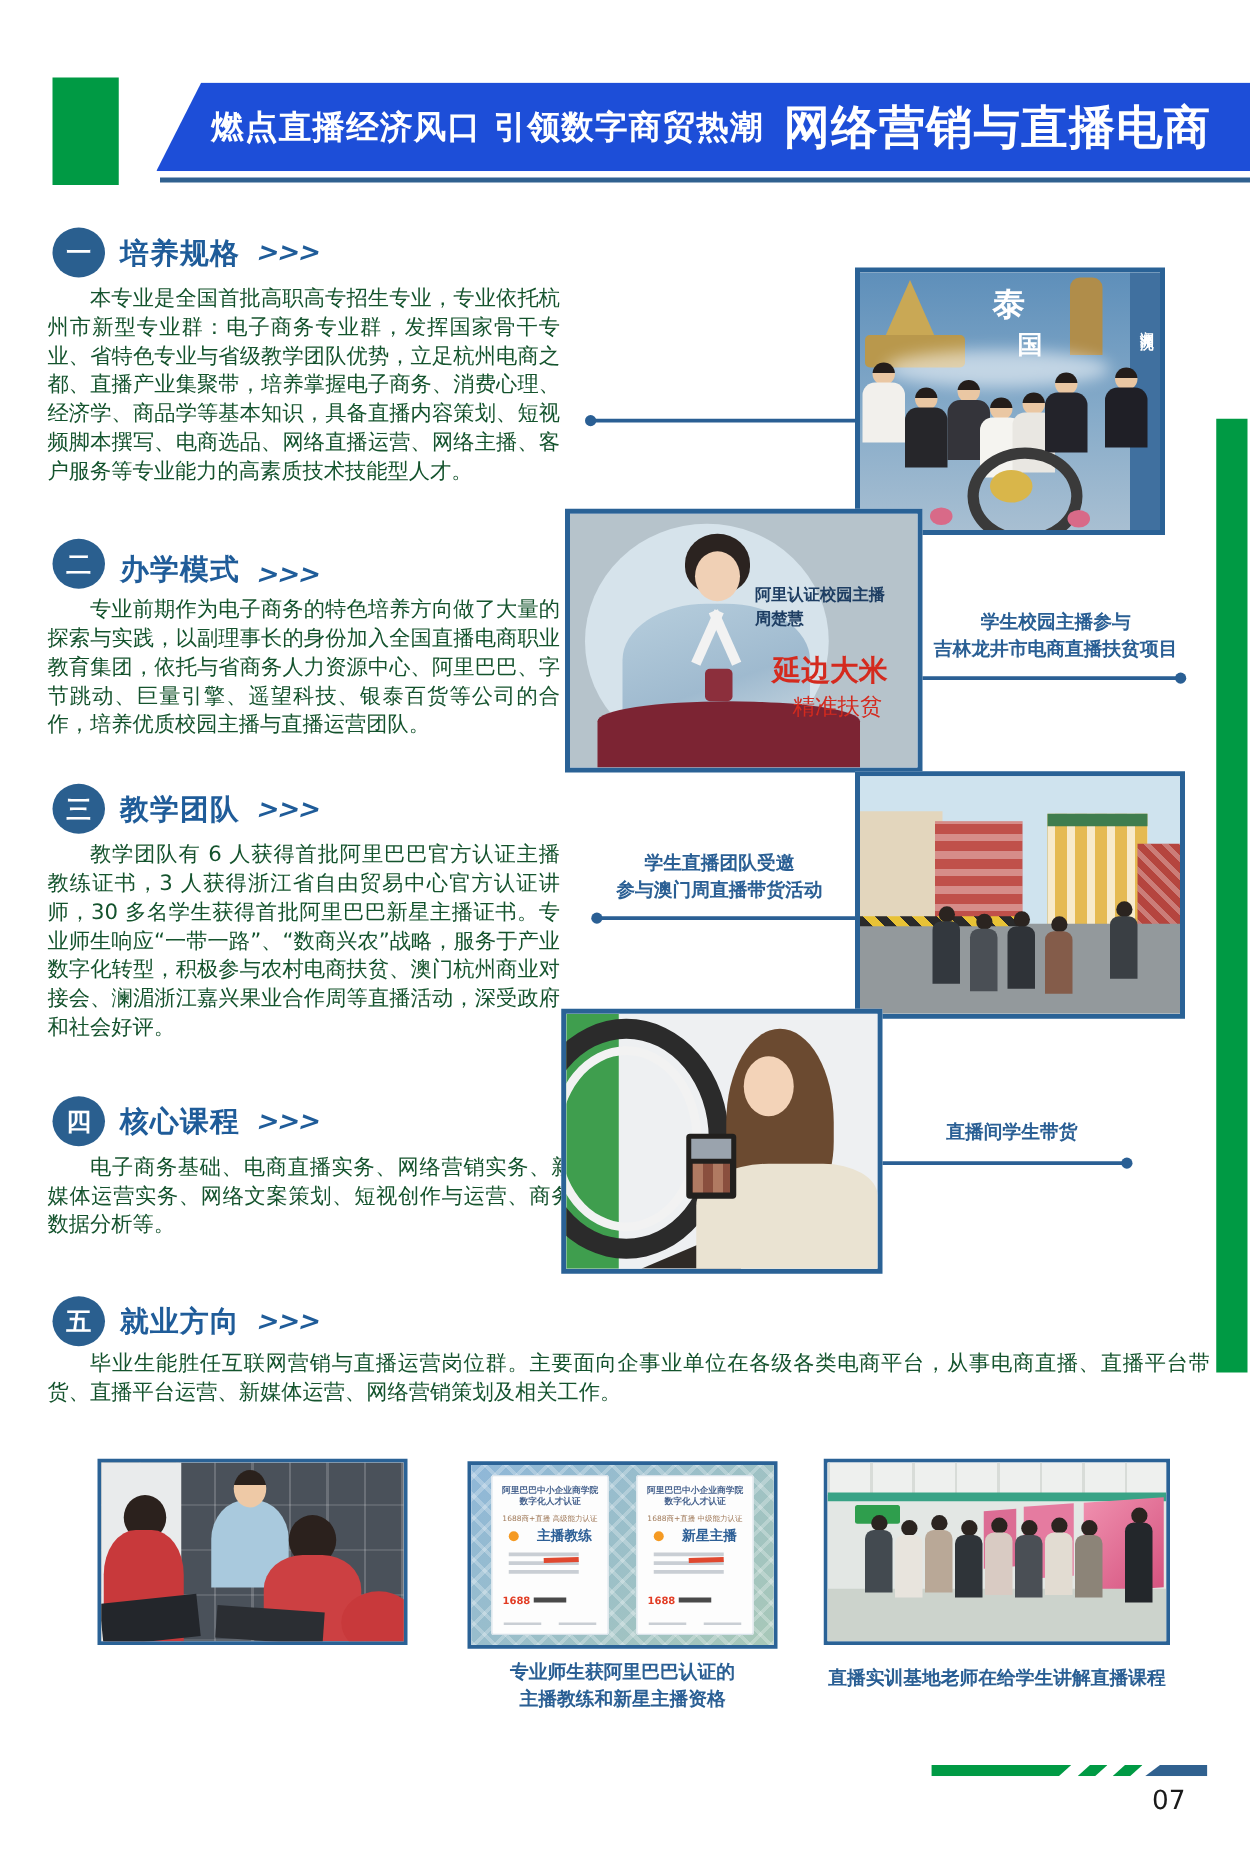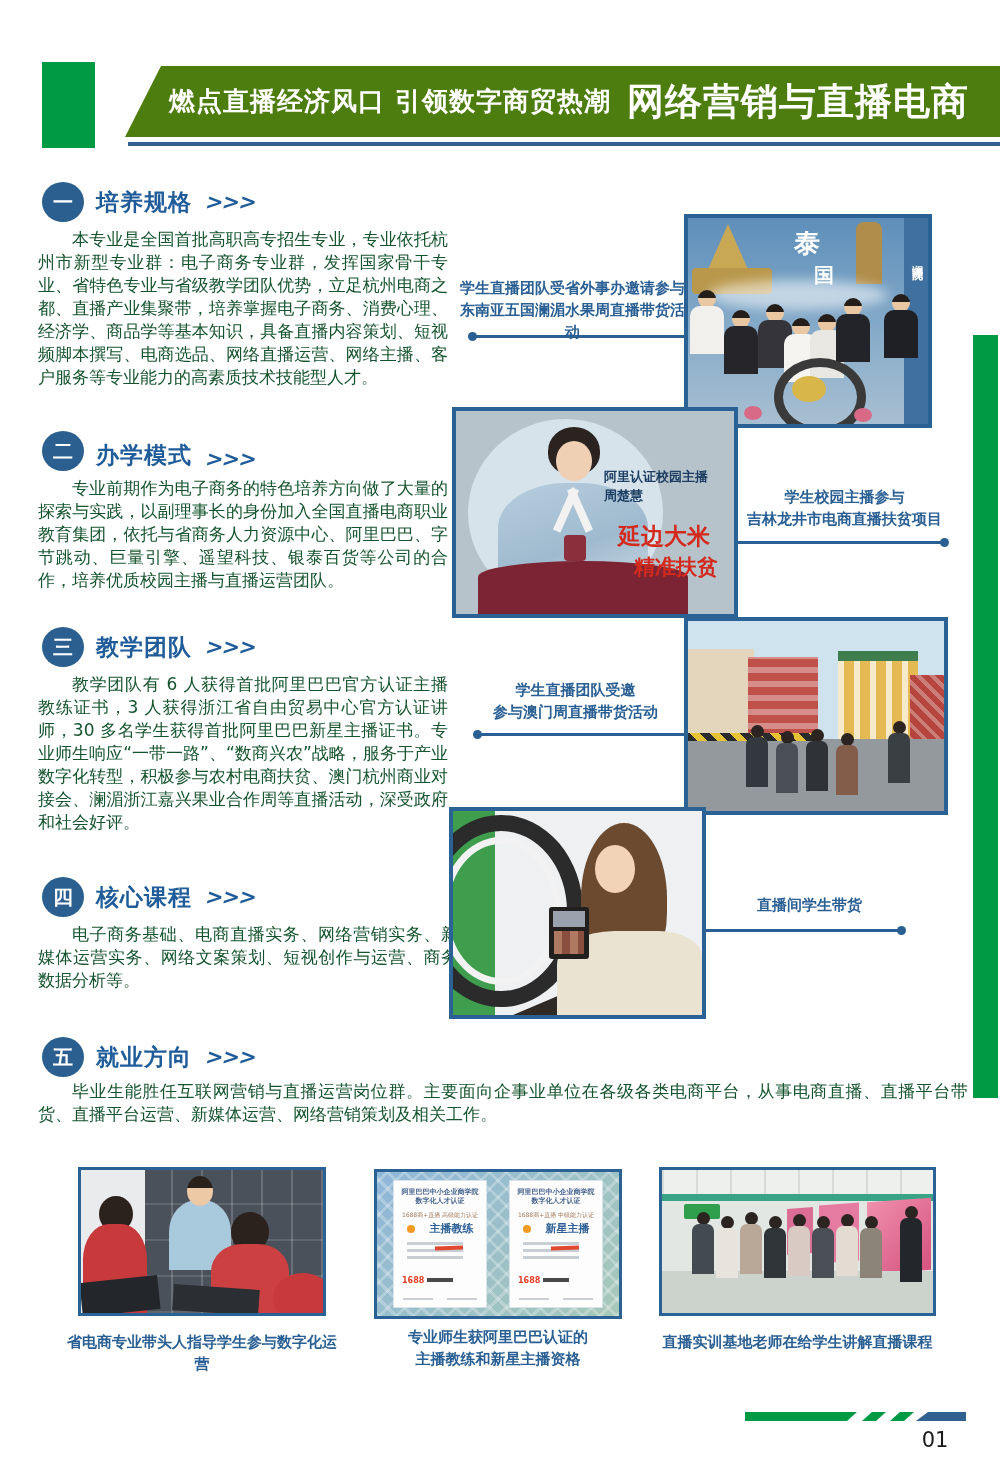--- a/index.html
+++ b/index.html
@@ -2,21 +2,21 @@
 <html><head>
 <meta charset="utf-8">
 <style>
   html,body{margin:0;padding:0;background:#fff;}
   body{font-family:"DejaVu Sans","Liberation Sans",sans-serif;}
   .page{position:relative;width:1000px;height:1481px;background:#fff;overflow:hidden;}
   .abs{position:absolute;}
 
   
   .green-block{position:absolute;left:42px;top:62px;width:53px;height:86px;background:#009a44;}
-  .banner{position:absolute;left:125px;top:66px;width:875px;height:71px;background:#4d7c0f;
+  .banner{position:absolute;left:125px;top:66px;width:875px;height:71px;background:#1d4ed8;
           clip-path:polygon(36px 0,100% 0,100% 100%,0 100%);display:flex;align-items:center;padding-left:44px;box-sizing:border-box;gap:16px;}
   .banner-kicker{color:#fff;font-weight:bold;font-size:26px;letter-spacing:1px;white-space:nowrap;}
   .banner-title{color:#fff;font-weight:bold;font-size:37px;letter-spacing:1px;white-space:nowrap;}
   .banner-underline{position:absolute;left:128px;top:142px;width:872px;height:4px;background:#30618f;}
 
   
   .sec-circle{position:absolute;width:42px;height:40px;border-radius:50%;background:#2a5f8f;color:#fff;
               font-weight:bold;font-size:20px;display:flex;align-items:center;justify-content:center;}
   .sec-head{position:absolute;height:40px;display:flex;align-items:center;color:#1f5c99;}
   .sec-title{font-weight:bold;font-size:23px;letter-spacing:1px;}
@@ -146,45 +146,41 @@
       </div>
     <div class="fig" style="left:196px;top:76px;">
         <div class="head"></div>
         <div class="torso" style="background:#1f1f26;"></div>
       </div>
     <div class="abs" style="left:86px;top:140px;width:74px;height:60px;border-radius:50%;border:9px solid #3a3a3a;"></div>
     <div class="abs" style="left:104px;top:158px;width:34px;height:26px;background:#d9b64a;border-radius:50%;"></div>
     <div class="abs" style="left:56px;top:188px;width:18px;height:14px;background:#d86a88;border-radius:50%;"></div>
     <div class="abs" style="left:166px;top:190px;width:18px;height:14px;background:#d86a88;border-radius:50%;"></div>
   </div>
-  <div class="cap" style="left:455px;top:277px;width:235px;">
-    <div>学生直播团队受省外事办邀请参与</div>
-    <div>东南亚五国澜湄水果周直播带货活动</div>
-  </div>
   <div class="connector" style="left:472px;top:335px;width:212px;">
       <span class="dot dot-l"></span>
     </div>
 
   <div class="photo" style="left:452px;top:407px;width:286px;height:211px;">
     <div class="abs" style="inset:0;background:#b6c3cb;"></div>
     <div class="abs" style="left:12px;top:8px;width:195px;height:188px;border-radius:50%;background:#d6e3eb;"></div>
     <div class="abs" style="left:92px;top:16px;width:52px;height:48px;border-radius:50% 50% 45% 45%;background:#2b2320;"></div>
     <div class="abs" style="left:100px;top:30px;width:36px;height:40px;border-radius:50%;background:#f0d0b5;"></div>
     <div class="abs" style="left:42px;top:72px;width:150px;height:100px;border-radius:45% 45% 8px 8px;background:linear-gradient(160deg,#b7cedd,#9fbacf 60%,#c7d6e0);">
       <div class="abs" style="left:64px;top:4px;width:8px;height:46px;background:#f2f2f2;transform:rotate(24deg);"></div>
       <div class="abs" style="left:78px;top:4px;width:8px;height:46px;background:#f2f2f2;transform:rotate(-24deg);"></div>
       <div class="abs" style="left:66px;top:52px;width:22px;height:26px;background:#8c2f3c;border-radius:4px;"></div>
     </div>
     <div class="abs" style="left:22px;top:150px;width:210px;height:53px;background:#7c2433;border-radius:50% 50% 0 0 / 30% 30% 0 0;"></div>
     <div class="abs" style="left:148px;top:56px;color:#1d3d62;font-weight:bold;font-size:13px;line-height:19px;">
       <div>阿里认证校园主播</div>
       <div>周楚慧</div>
     </div>
     <div class="abs" style="left:162px;top:110px;color:#d42a1e;font-weight:bold;font-size:23px;">延边大米</div>
-    <div class="abs" style="left:178px;top:142px;color:#d42a1e;font-weight:bold;font-size:21px;">精准扶贫</div>
+    <div class="abs" style="left:178px;top:142px;color:#d42a1e;font-weight:normal;font-size:18px;">精准扶贫</div>
   </div>
   <div class="cap" style="left:742px;top:486px;width:205px;">
     <div>学生校园主播参与</div>
     <div>吉林龙井市电商直播扶贫项目</div>
   </div>
   <div class="connector" style="left:738px;top:541px;width:207px;">
       <span class="dot dot-r"></span>
     </div>
 
   <div class="photo" style="left:684px;top:617px;width:264px;height:198px;">
@@ -254,23 +250,20 @@
     <div class="abs" style="left:0;top:0;width:64px;height:100%;background:#e9ebec;"></div>
     <div class="abs" style="left:88px;top:30px;width:62px;height:70px;background:#a9c9dd;border-radius:45% 45% 0 0;"></div>
     <div class="abs" style="left:106px;top:6px;width:26px;height:30px;border-radius:50%;background:linear-gradient(180deg,#2a211c 40%,#eec9a6 40%);"></div>
     <div class="abs" style="left:18px;top:26px;width:34px;height:36px;border-radius:50%;background:#2b211d;"></div>
     <div class="abs" style="left:2px;top:54px;width:64px;height:89px;background:#c8393b;border-radius:40% 40% 0 0;"></div>
     <div class="abs" style="left:150px;top:42px;width:38px;height:40px;border-radius:50%;background:#2b211d;"></div>
     <div class="abs" style="left:130px;top:74px;width:78px;height:69px;background:#cc4042;border-radius:40% 40% 0 0;"></div>
     <div class="abs" style="right:-10px;bottom:-10px;width:60px;height:50px;background:#c8393b;border-radius:50%;"></div>
     <div class="abs" style="left:0;bottom:0;width:78px;height:34px;background:#23262b;transform:rotate(-6deg);"></div>
     <div class="abs" style="left:92px;bottom:0;width:86px;height:26px;background:#2b2e33;transform:rotate(4deg);"></div>
-  </div>
-  <div class="cap" style="left:60px;top:1331px;width:284px;">
-    <div>省电商专业带头人指导学生参与数字化运营</div>
   </div>
 
   <div class="photo photo-sm" style="left:374px;top:1169px;width:248px;height:150px;">
     <div class="abs" style="inset:0;background:linear-gradient(135deg,#8fb7d8,#a8c8b8);"></div>
     <div class="abs" style="inset:0;background:repeating-linear-gradient(45deg,rgba(255,255,255,.25) 0 3px,transparent 3px 12px),repeating-linear-gradient(-45deg,rgba(255,255,255,.25) 0 3px,transparent 3px 12px);"></div>
     <div class="cert" style="left:16px;top:8px;">
       <div class="org">
         <div>阿里巴巴中小企业商学院</div>
         <div>数字化人才认证</div>
       </div>
@@ -360,15 +353,15 @@
       </div>
   </div>
   <div class="cap" style="left:645px;top:1331px;width:305px;">
     <div>直播实训基地老师在给学生讲解直播课程</div>
   </div>
 
   <div class="footer-piece" style="left:745px;width:112px;background:#009a44;clip-path:polygon(0 0,100% 0,calc(100% - 10px) 100%,0 100%);"></div>
   <div class="footer-piece" style="left:862px;width:24px;background:#009a44;clip-path:polygon(10px 0,100% 0,calc(100% - 10px) 100%,0 100%);"></div>
   <div class="footer-piece" style="left:890px;width:24px;background:#009a44;clip-path:polygon(10px 0,100% 0,calc(100% - 10px) 100%,0 100%);"></div>
   <div class="footer-piece" style="left:916px;width:50px;background:#30618f;clip-path:polygon(12px 0,100% 0,100% 100%,0 100%);"></div>
-  <div class="page-num">01</div>
+  <div class="page-num">07</div>
 
 </div>
 
 </body></html>

